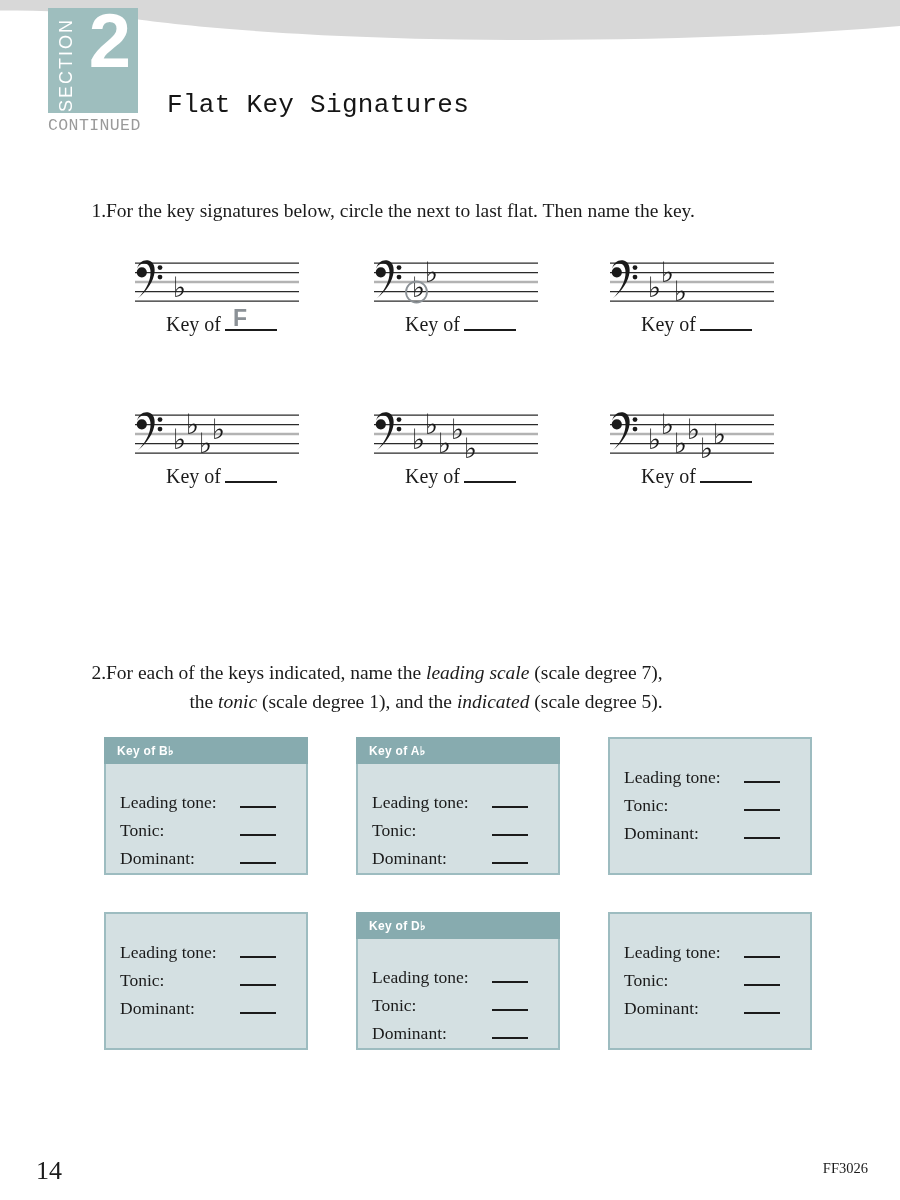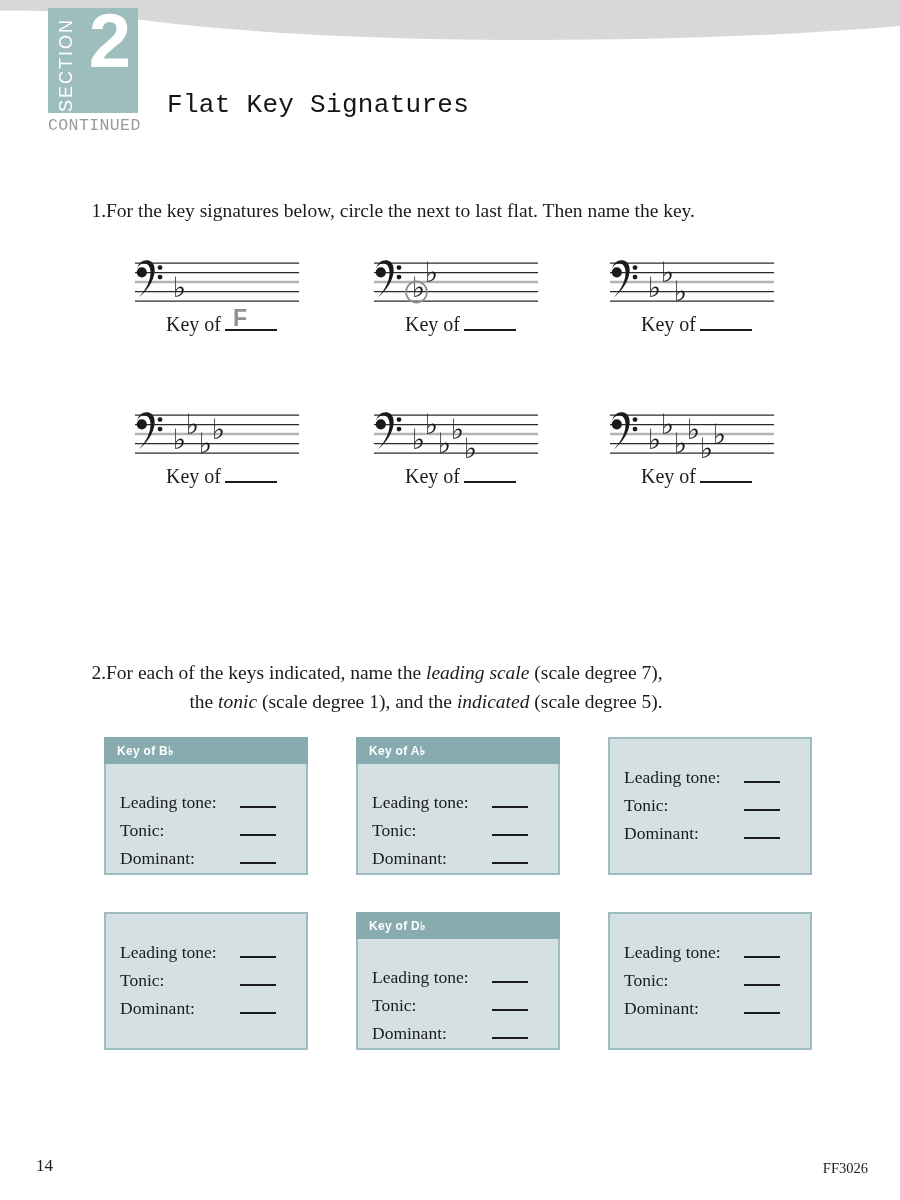--- a/index.html
+++ b/index.html
@@ -35,21 +35,21 @@
   .kbox{position:absolute;width:204px;height:138px;box-sizing:border-box;background:#d4e0e2;
         border:2px solid #9dbcc0;}
   .kbox-header{margin:-2px -2px 0 -2px;height:27px;background:#87abaf;display:flex;align-items:center;
         padding-left:13px;font-family:"Liberation Sans",sans-serif;font-weight:bold;font-size:12px;
         color:#ffffff;letter-spacing:0.3px;}
   .kbox-body{padding-top:30px;}
   .kbox-row{display:flex;align-items:baseline;padding:0 30px 0 14px;margin-bottom:11px;
         font-size:17.5px;line-height:17px;}
   .bblank{margin-left:auto;width:36px;height:12px;border-bottom:2px solid #1b1b1b;}
   
-  .page-num{position:absolute;left:36px;top:1156px;font-size:17px;}
+  .page-num{position:absolute;left:36px;top:1156px;font-size:26px;}
   .catalog{position:absolute;right:32px;top:1160px;font-size:14.5px;}
 </style>
 </head>
 <body>
 
 <div class="page">
 
   <svg class="top-band" viewBox="0 0 900 52">
     <path d="M0,0 H900 V26 C760,38 600,41.5 460,39.5 C300,37 190,27 128,18 C88,12 44,10.5 0,10.5 Z" fill="#d8d8d8"></path>
   </svg>

